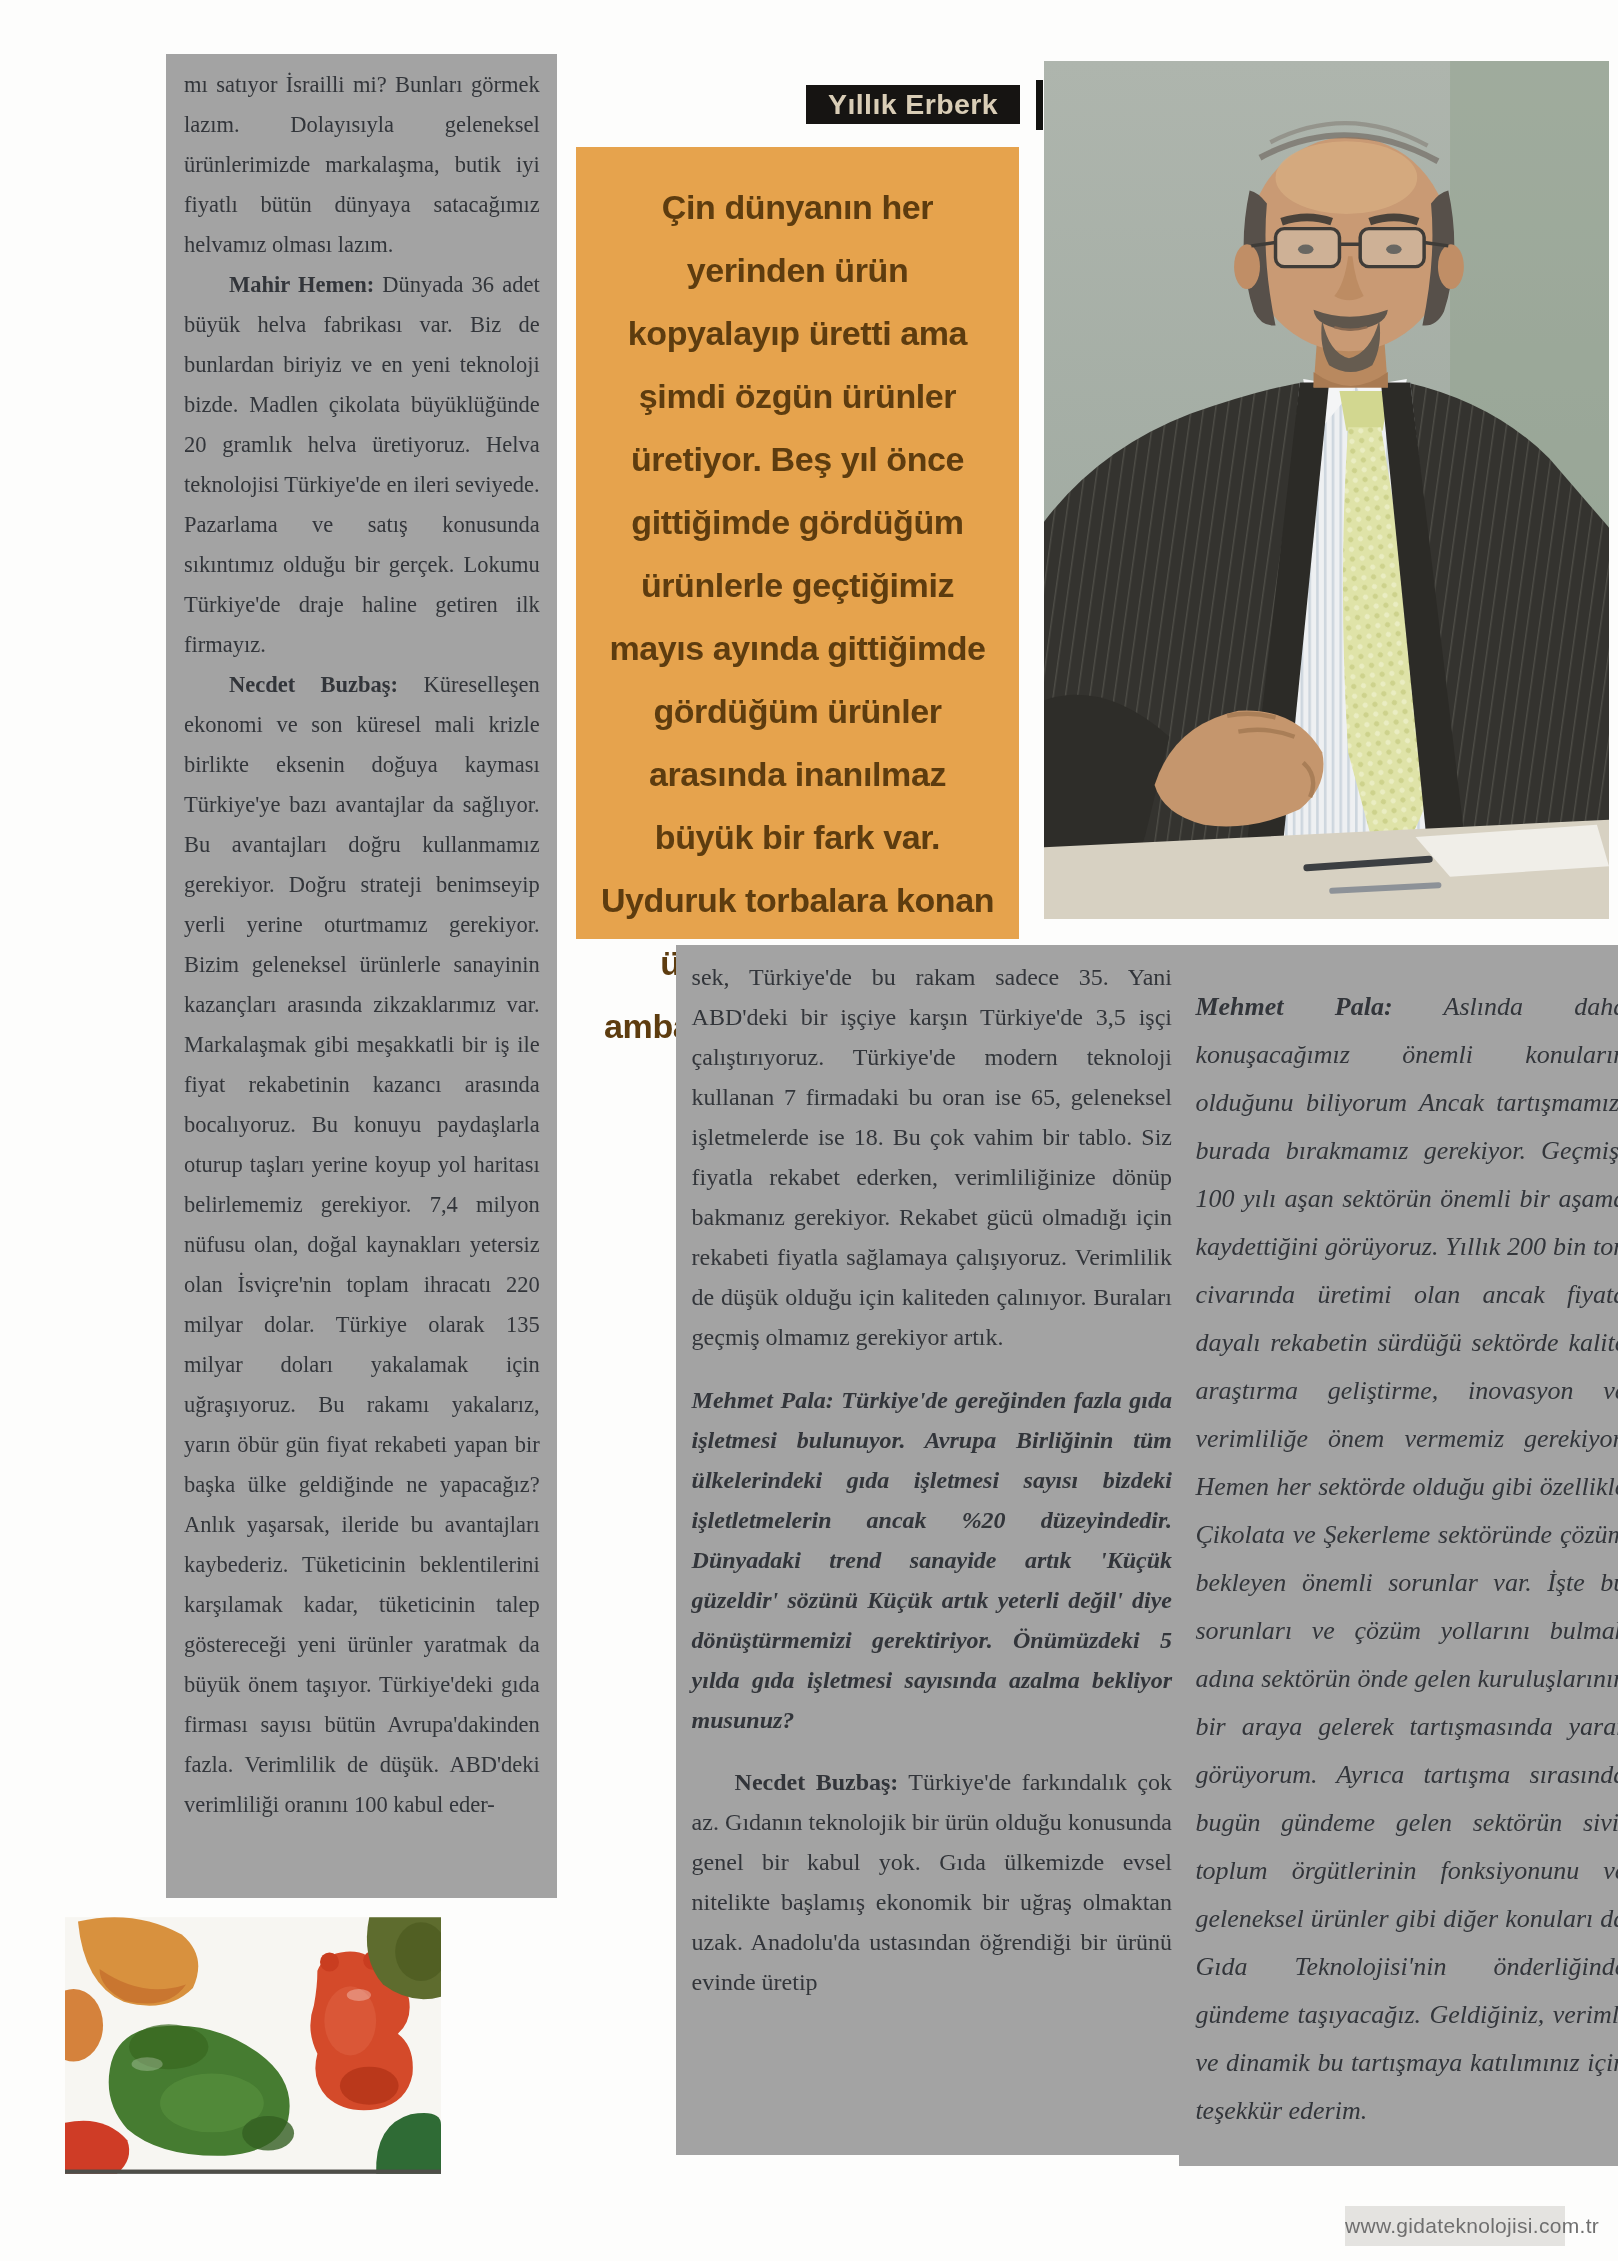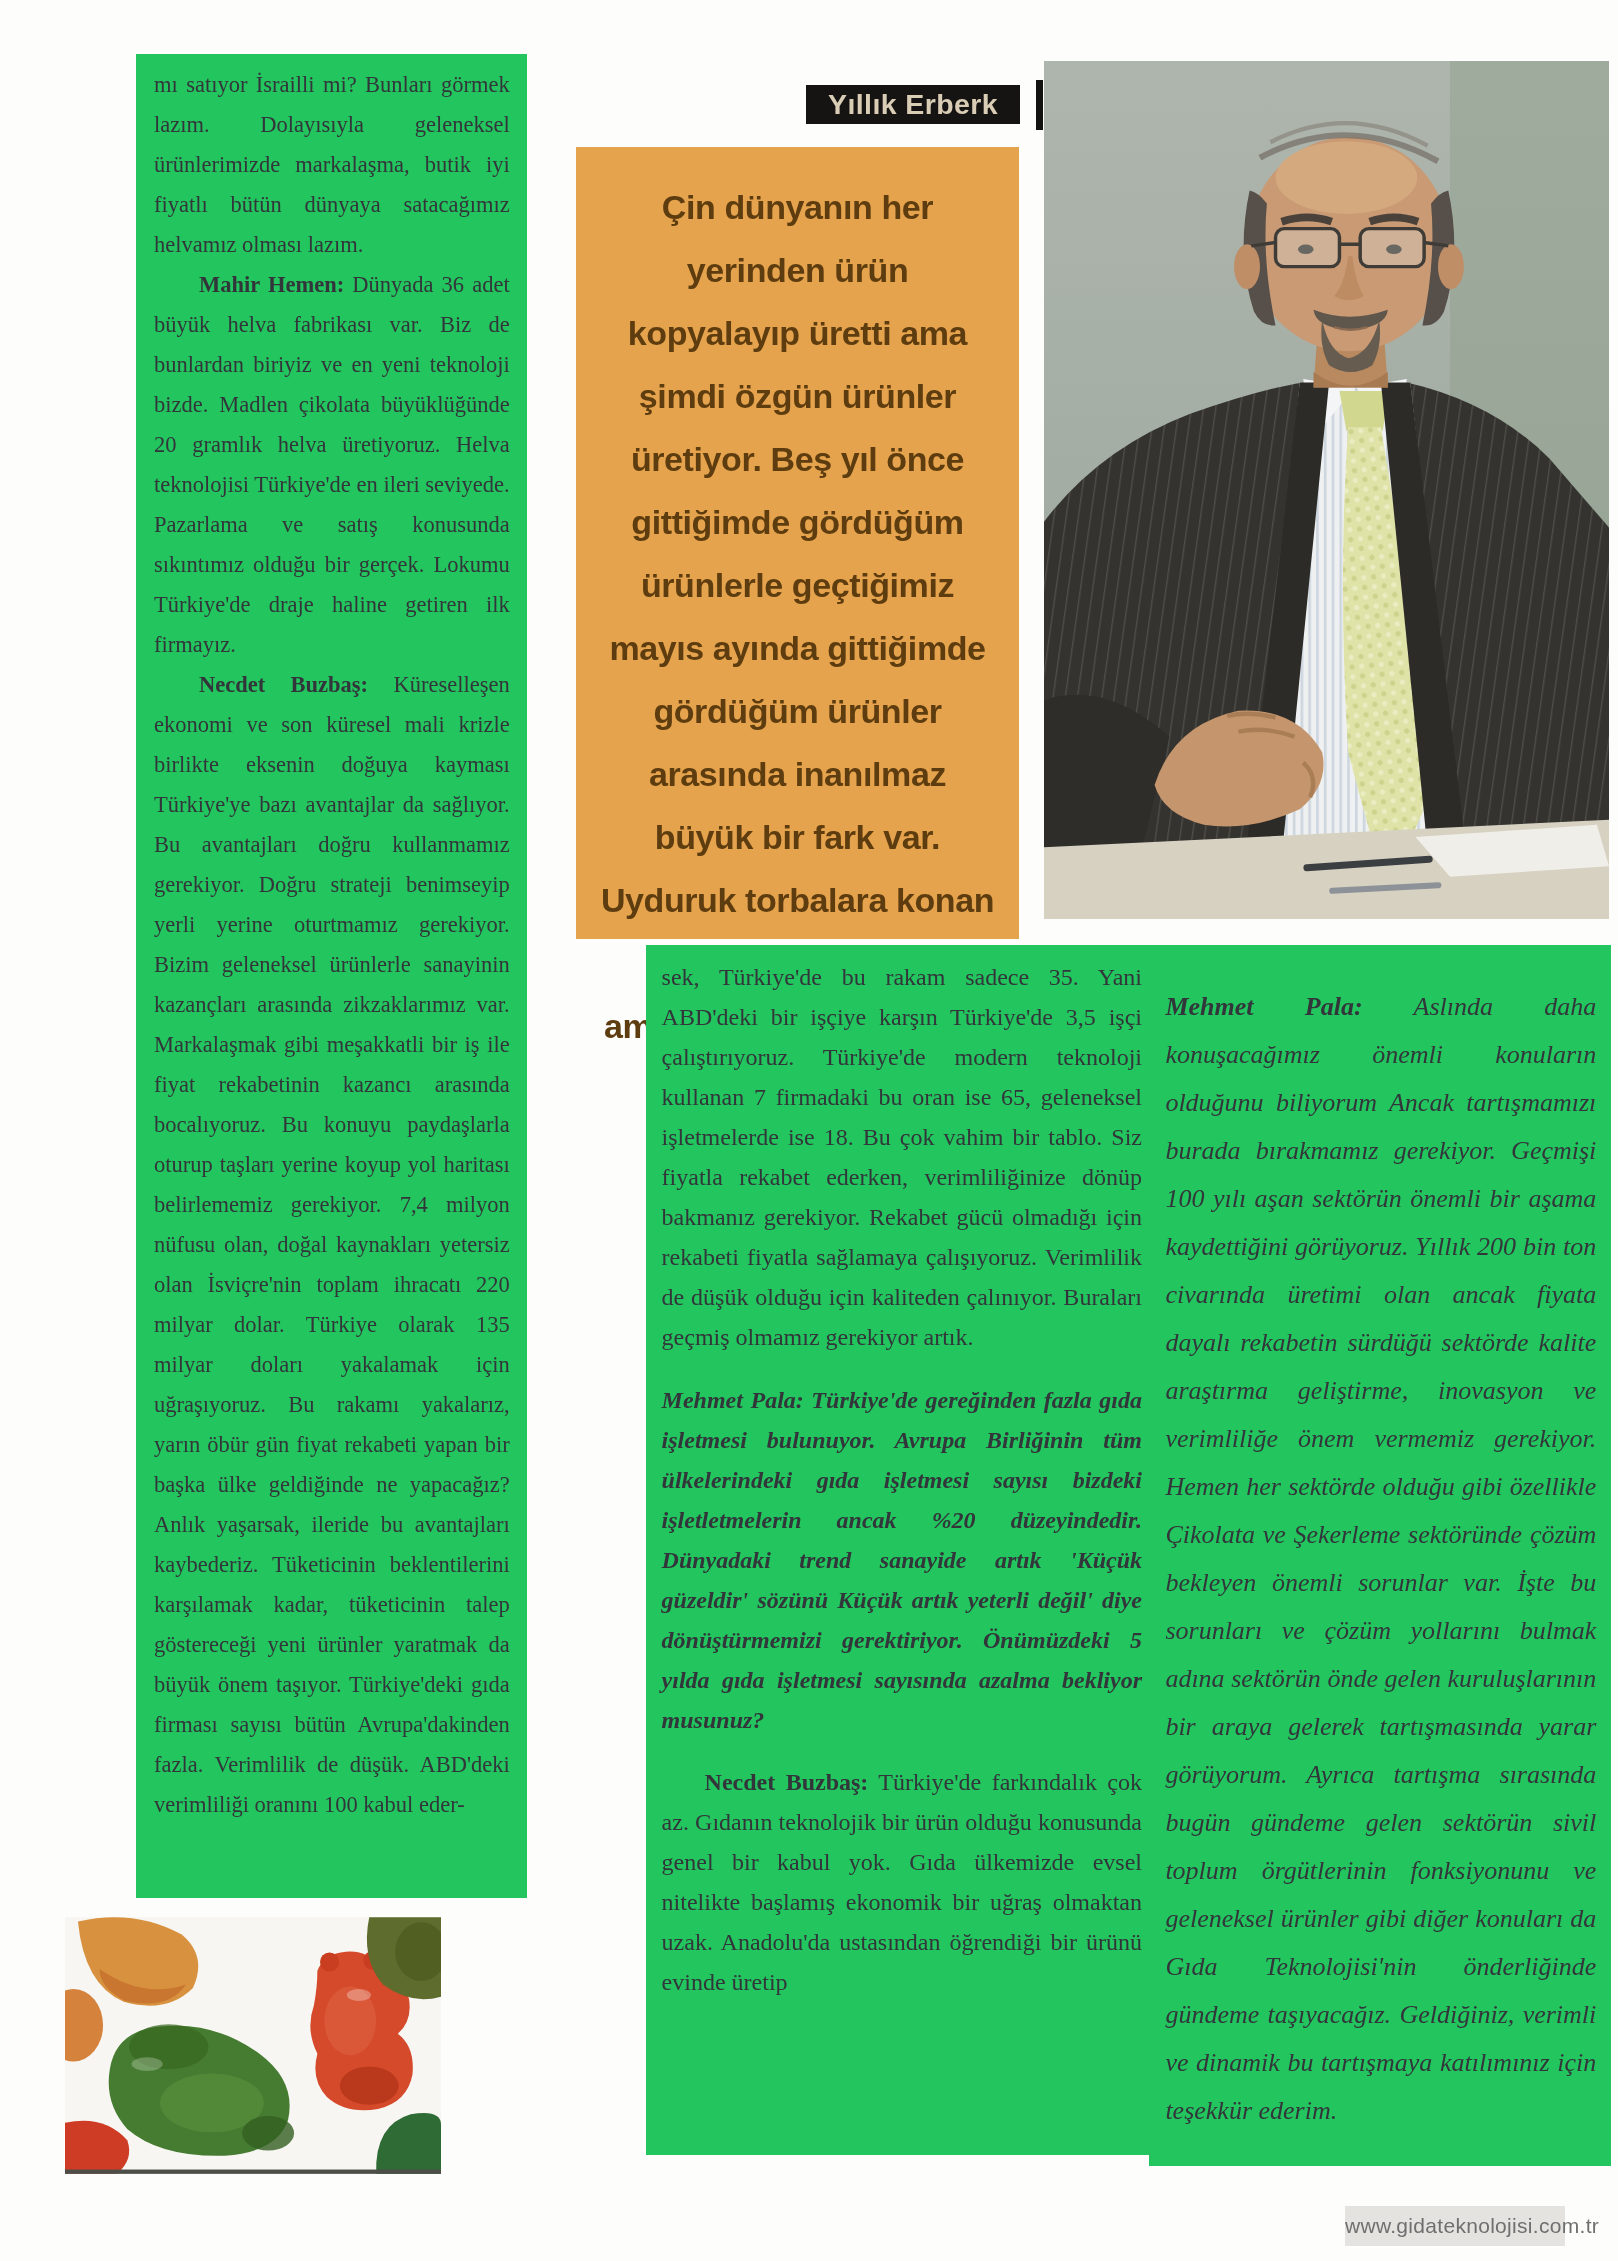--- a/index.html
+++ b/index.html
@@ -1,21 +1,21 @@
 <!DOCTYPE html>
 <html style="font-size:14px"><head>
 <meta charset="utf-8">
 <style>
   html,body{margin:0;padding:0;background:#ffffff;}
   .canvas{
     position:relative;width:1618px;height:2261px;background:#fdfdfc;overflow:hidden;
     font-family:"Liberation Serif",serif;
   }
   .abs{position:absolute;}
-  .gray-block{background:#22c55e;}
+  .gray-block{background:#a3a3a3;margin-left:30px;}
   
   #left-block{left:136px;top:54px;width:391px;height:1844px;}
   .left-text{padding:11.2px 17.3px 0 18px;font-size:22.5px;line-height:40px;color:#32353a;text-align:justify;}
   .left-text p{margin:0;}
   .left-text p.indent{text-indent:45px;}
   
   #quote-label{left:806px;top:85px;width:214px;height:39px;background:#161412;
     color:#d9cdb6;font-family:"Liberation Sans",sans-serif;font-weight:bold;
     font-size:28.5px;line-height:39px;text-align:center;letter-spacing:0.4px;}
   #label-tick{left:1036px;top:80px;width:7px;height:50px;background:#121210;}

